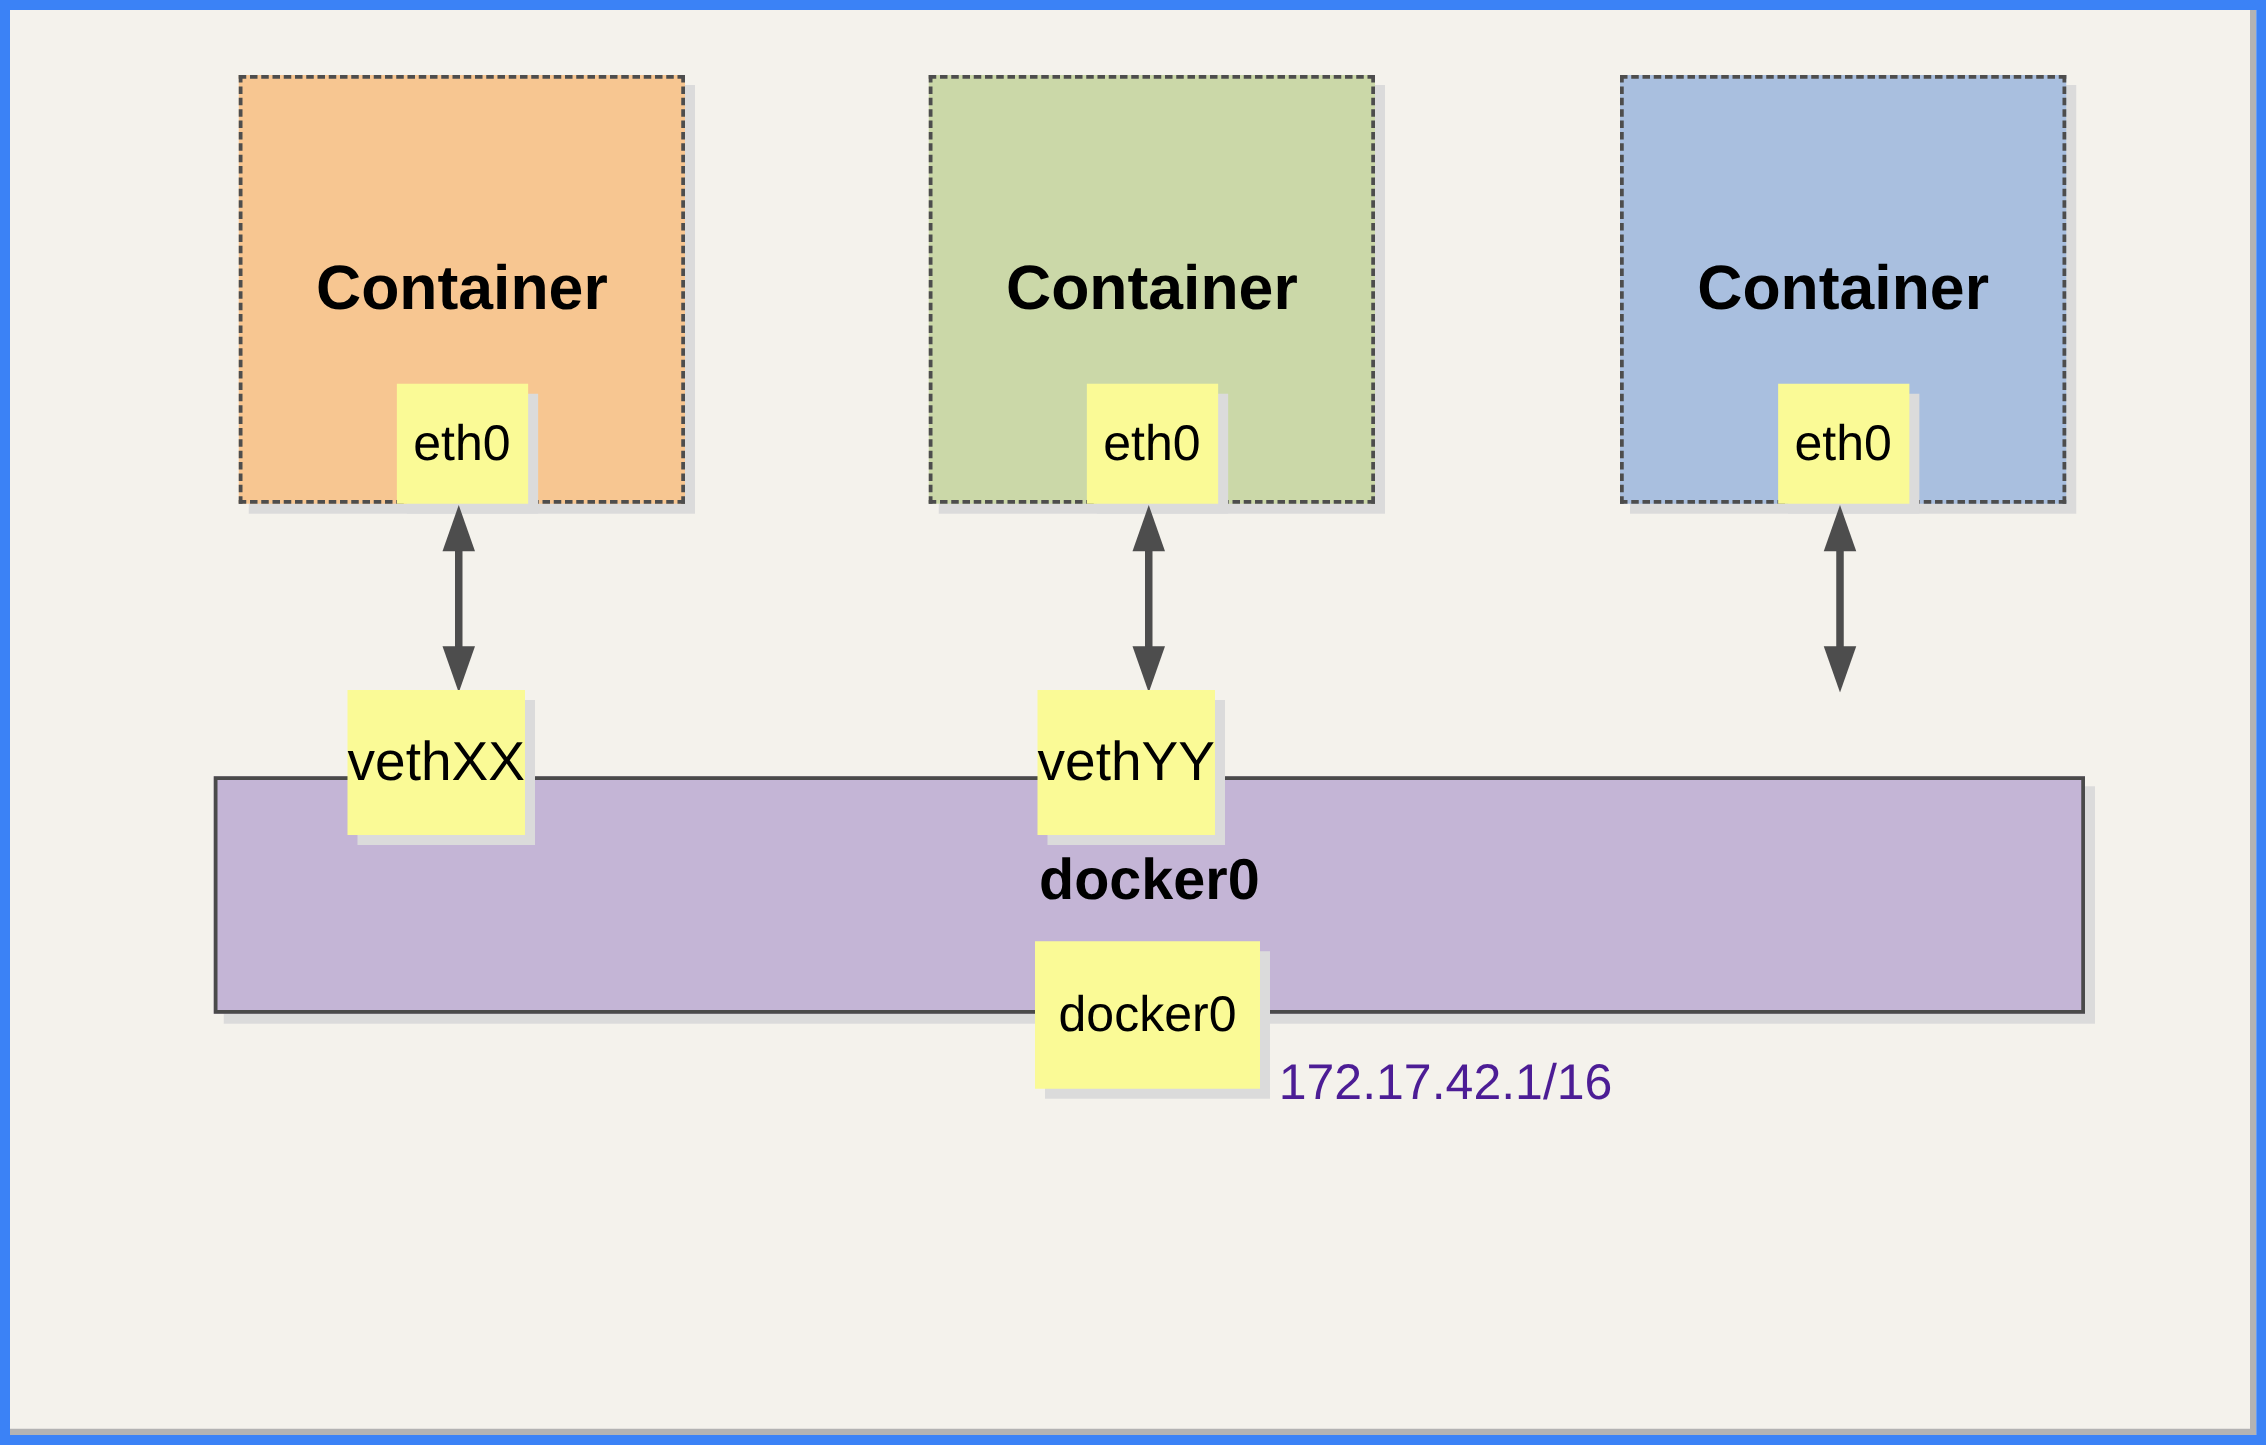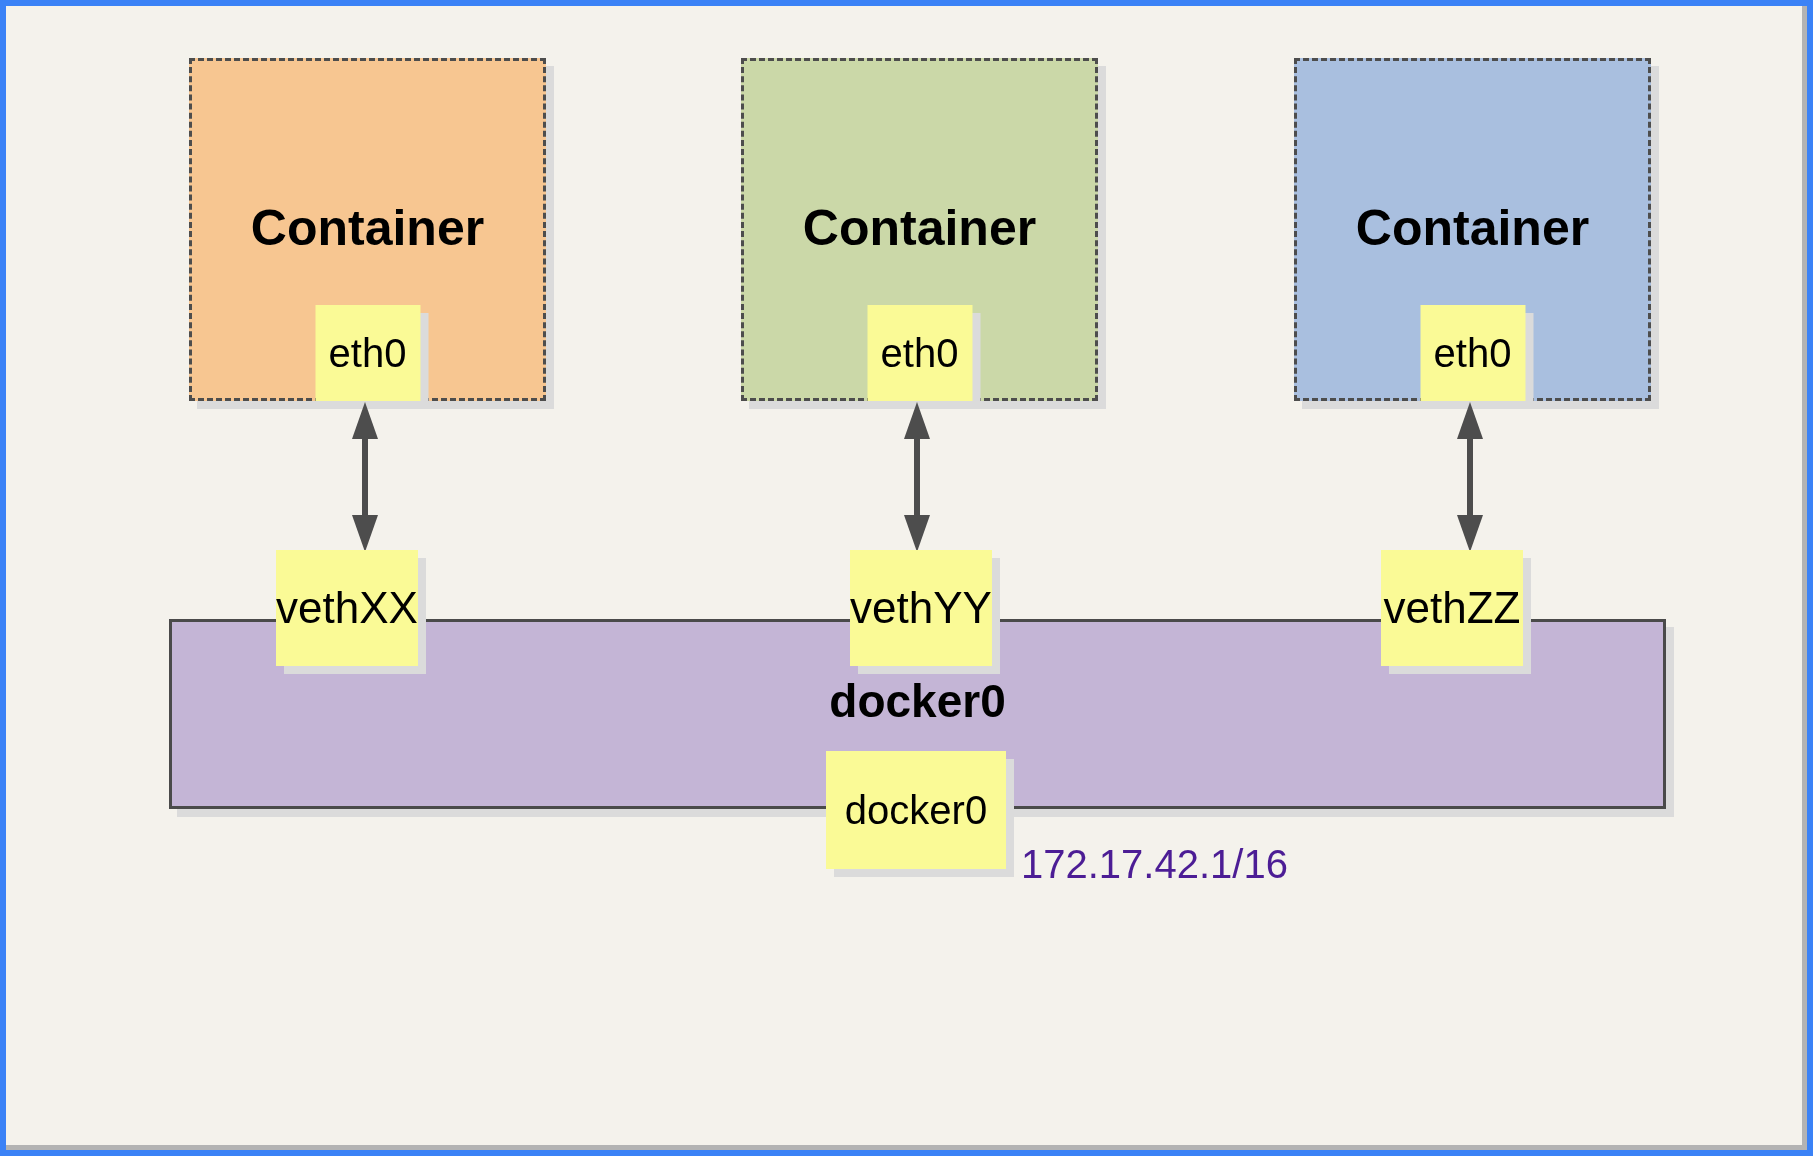--- a/index.html
+++ b/index.html
@@ -5,21 +5,21 @@
   html,body { margin:0; padding:0; }
   body {
     width:1813px; height:1156px;
     position:relative;
     background:#000000;
     font-family:"Liberation Sans", sans-serif;
     overflow:hidden;
   }
   .canvas {
     position:absolute; inset:0;
-    border:6px solid #3b82f6;
+    border:8px solid #3b82f6;
     background:#F4F2EC;
     box-shadow: inset -5px -5px 0 #B3B3B3;
     padding-left: 21px;
   }
   
   .cbox {
     position:absolute;
     top:52px; width:351px; height:337px;
     border:3px dashed #4D4D4D;
     box-shadow:8px 8px 0 #DBDBDB;
@@ -48,21 +48,21 @@
     width:105px; height:96px;
     font-size:40px;
     z-index:3;
   }
   .veth {
     top:544px; width:142px; height:116px;
     font-size:44px;
     z-index:4;
   }
   .v1 { left:270px; }
-  .v2 { left:822px;margin-left:22px; }
+  .v2 { left:822px; }
   .v3 { left:1375px; }
   
   .arrow {
     position:absolute; top:396px;
     width:40px; height:150px;
     z-index:2;
   }
   .a1 { left:339px; }
   .a2 { left:891px; }
   .a3 { left:1444px; }
@@ -149,23 +149,20 @@
 
   <div class="bridge-bar"></div>
   <div class="bridge-label">docker0</div>
 
   <div class="ybox veth v1">
     <span>vethXX</span>
   </div>
   <div class="ybox veth v2">
     <span>vethYY</span>
   </div>
-  <div class="ybox veth v3">
-    <span>vethZZ</span>
-  </div>
 
   <div class="ybox dockerif">
     <span>docker0</span>
   </div>
 
   <div class="ip-label">172.17.42.1/16</div>
 
 
 </div>
 

